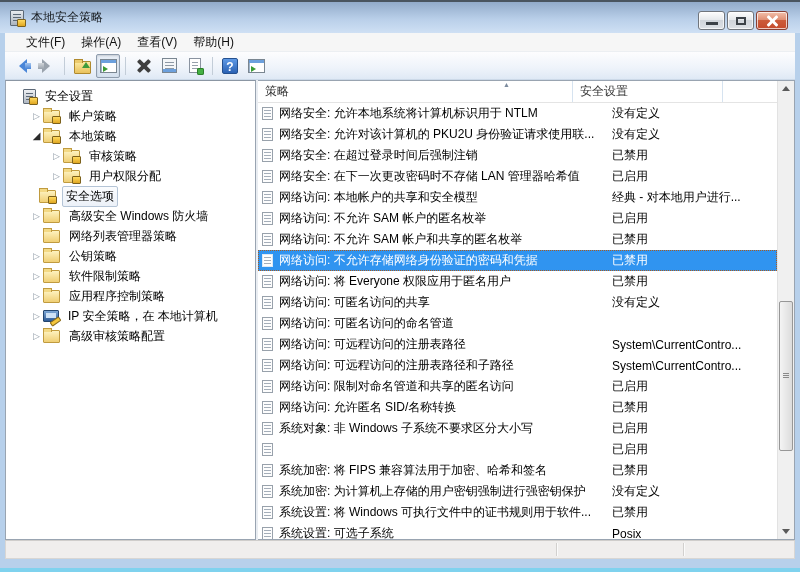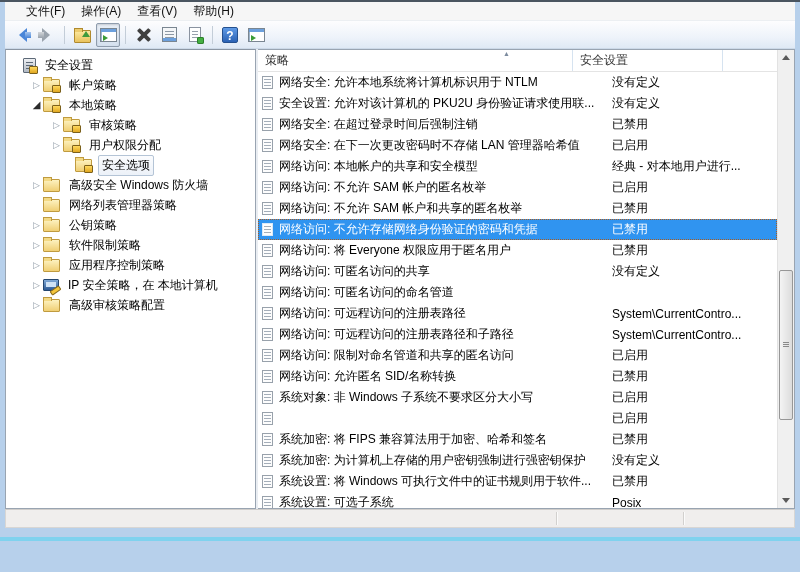--- a/index.html
+++ b/index.html
@@ -152,20 +152,35 @@
   
   .statusbar { position:relative; height:19px; margin:0 5px; background:#f0eeed; border:1px solid #d8d6d4; border-top-color:#cfcdcb; }
   .sb-div { position:absolute; top:2px; bottom:2px; width:1px; background:#d2d0ce; box-shadow:1px 0 0 #fbfbfb; }
   .frame-bottom { height:13px; background:var(--frame,#b7d0eb); border-bottom:4px solid #7fd2ee; }
 </style>
 </head>
 <body>
 
 <div class="window">
 
+  <div class="titlebar">
+    <span class="title-icon"></span>
+    <span class="title-text">本地安全策略</span>
+    <div class="win-controls">
+      <div class="win-btn">
+          <span class="glyph-min"></span>
+        </div>
+      <div class="win-btn">
+          <span class="glyph-restore"></span>
+        </div>
+      <div class="win-btn close">
+          <span class="glyph-close"></span>
+        </div>
+    </div>
+  </div>
 
   <div class="menubar">
     <span class="menu-item">文件(F)</span>
     <span class="menu-item">操作(A)</span>
     <span class="menu-item">查看(V)</span>
     <span class="menu-item">帮助(H)</span>
   </div>
 
   <div class="toolbar">
     <div class="tb-btn">
@@ -220,21 +235,21 @@
         <div class="tree-item" style="padding-left: 44px;">
     <span class="twisty collapsed">▷</span>
     <span class="node-icon icon-folder-lock"></span>
     <span class="node-label">审核策略</span>
   </div>
         <div class="tree-item" style="padding-left: 44px;">
     <span class="twisty collapsed">▷</span>
     <span class="node-icon icon-folder-lock"></span>
     <span class="node-label">用户权限分配</span>
   </div>
-        <div class="tree-item" style="padding-left: 56px;">
+        <div class="tree-item" style="padding-left: 20px;">
     <span class="twisty leaf"></span>
     <span class="node-icon icon-folder-lock"></span>
     <span class="node-label selected">安全选项</span>
   </div>
         <div class="tree-item" style="padding-left: 24px;">
     <span class="twisty collapsed">▷</span>
     <span class="node-icon icon-folder"></span>
     <span class="node-label">高级安全 Windows 防火墙</span>
   </div>
         <div class="tree-item" style="padding-left: 24px;">
@@ -284,21 +299,21 @@
           <div class="list-row">
     <span class="cell policy">
       <span class="doc-icon"></span>
       <span class="policy-text">网络安全: 允许本地系统将计算机标识用于 NTLM</span>
     </span>
     <span class="cell setting">没有定义</span>
   </div>
           <div class="list-row">
     <span class="cell policy">
       <span class="doc-icon"></span>
-      <span class="policy-text">安全设置: 允许对该计算机的 PKU2U 身份验证请求使用联...</span>
+      <span class="policy-text">网络安全: 允许对该计算机的 PKU2U 身份验证请求使用联...</span>
     </span>
     <span class="cell setting">没有定义</span>
   </div>
           <div class="list-row">
     <span class="cell policy">
       <span class="doc-icon"></span>
       <span class="policy-text">网络安全: 在超过登录时间后强制注销</span>
     </span>
     <span class="cell setting">已禁用</span>
   </div>

